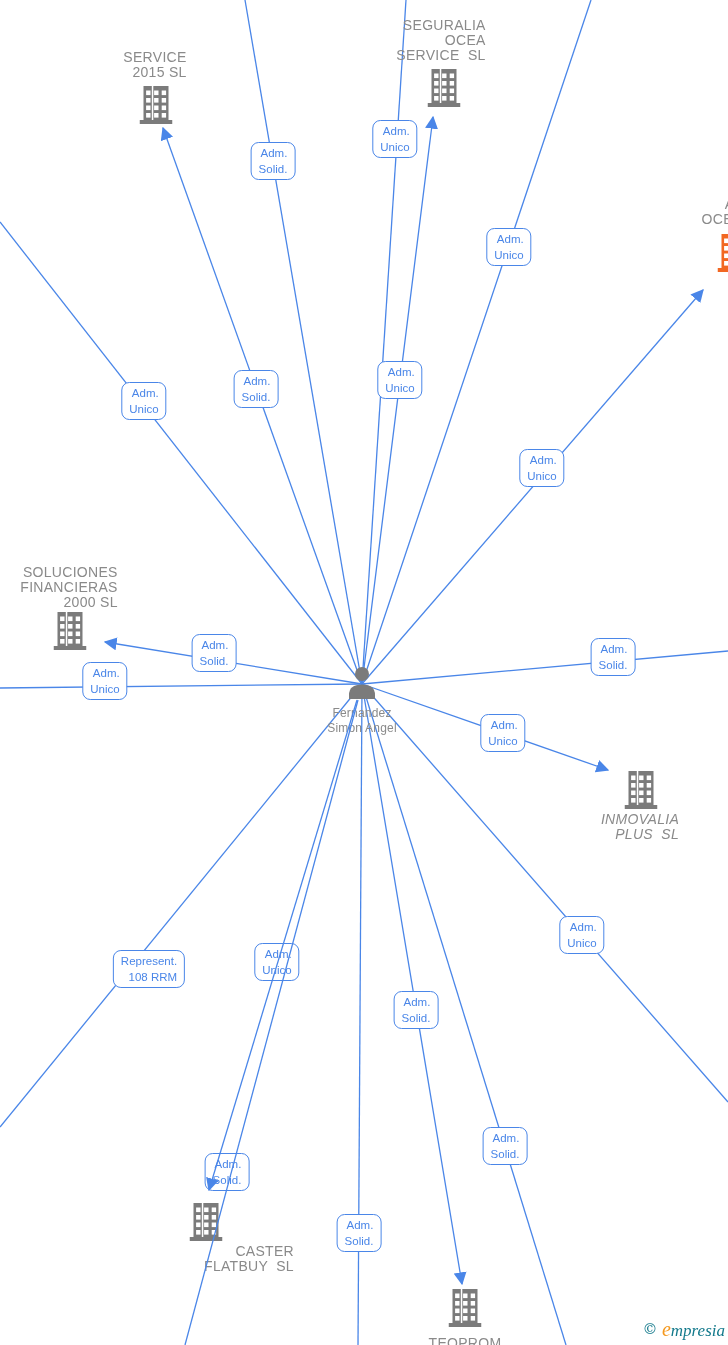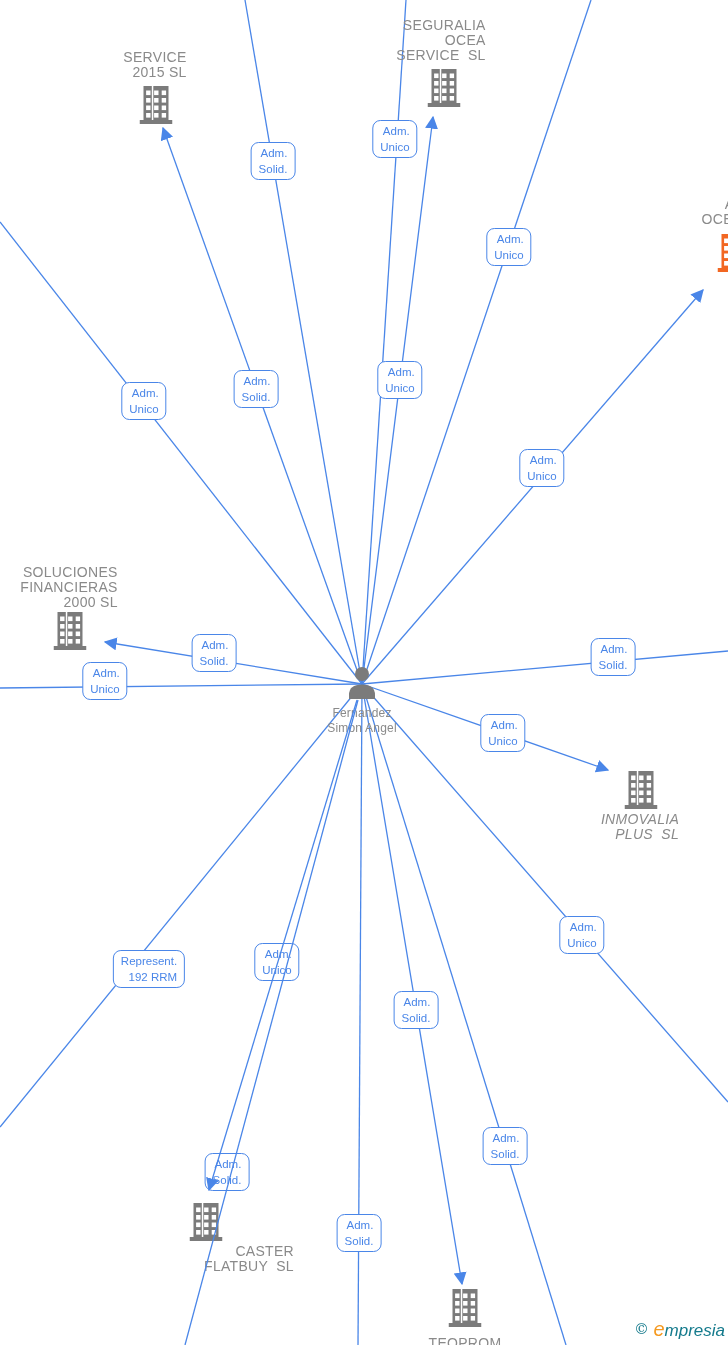--- a/index.html
+++ b/index.html
@@ -10,21 +10,21 @@
   .company-label{position:absolute;transform:translateX(-50%);text-align:right;
                  color:#8a8a8a;font-size:14px;line-height:15px;letter-spacing:.3px;white-space:pre;}
   .company-icon{position:absolute;transform:translateX(-50%);}
   .edge-label{position:absolute;transform:translate(-50%,-50%);background:#ffffff;
               border:1.5px solid #4a86e8;border-radius:8px;color:#4a86e8;
               font-size:11.5px;line-height:16px;padding:2px 7px;white-space:nowrap;text-align:right;}
   .person{position:absolute;transform:translateX(-50%);text-align:center;width:90px;margin-left:-45px;}
   .person .person-label{color:#8a8a8a;font-size:12px;line-height:15px;margin-top:3px;letter-spacing:.2px;}
   .watermark{position:absolute;right:3px;bottom:4px;white-space:nowrap;}
   .wm-copy{font-family:"DejaVu Serif",serif;font-size:15px;color:#147a8c;vertical-align:2px;}
-  .wm-brand{font-family:Liberation Sans, sans-serif;font-style:italic;font-size:17px;color:#147a8c;}
+  .wm-brand{font-family:Liberation Serif, serif;font-style:italic;font-size:17px;color:#147a8c;}
   .wm-e{color:#f5991f;font-style:italic;font-size:20px;}
 </style>
 </head>
 <body>
 
 <div class="canvas">
   <svg class="edges" id="edges-under">
       <defs>
         <marker id="arrow-u" viewBox="0 0 10 10" refX="9" refY="5" markerWidth="10" markerHeight="10" orient="auto">
           <path d="M0,0 L10,5 L0,10 Z" fill="#4a86e8"></path>
@@ -242,21 +242,21 @@
       <div class="edge-label" style="left: 144px; top: 401px;">
         <div>Adm.</div>
         <div>Unico</div>
       </div>
       <div class="edge-label" style="left: 503px; top: 733px;">
         <div>Adm.</div>
         <div>Unico</div>
       </div>
       <div class="edge-label" style="left: 149px; top: 945px; margin-top: 24px;">
         <div>Represent.</div>
-        <div>192 RRM</div>
+        <div>108 RRM</div>
       </div>
       <div class="edge-label" style="left: 277px; top: 962px;">
         <div>Adm.</div>
         <div>Unico</div>
       </div>
       <div class="edge-label" style="left: 227px; top: 1172px;">
         <div>Adm.</div>
         <div>Solid.</div>
       </div>
       <div class="edge-label" style="left: 582px; top: 935px;">

